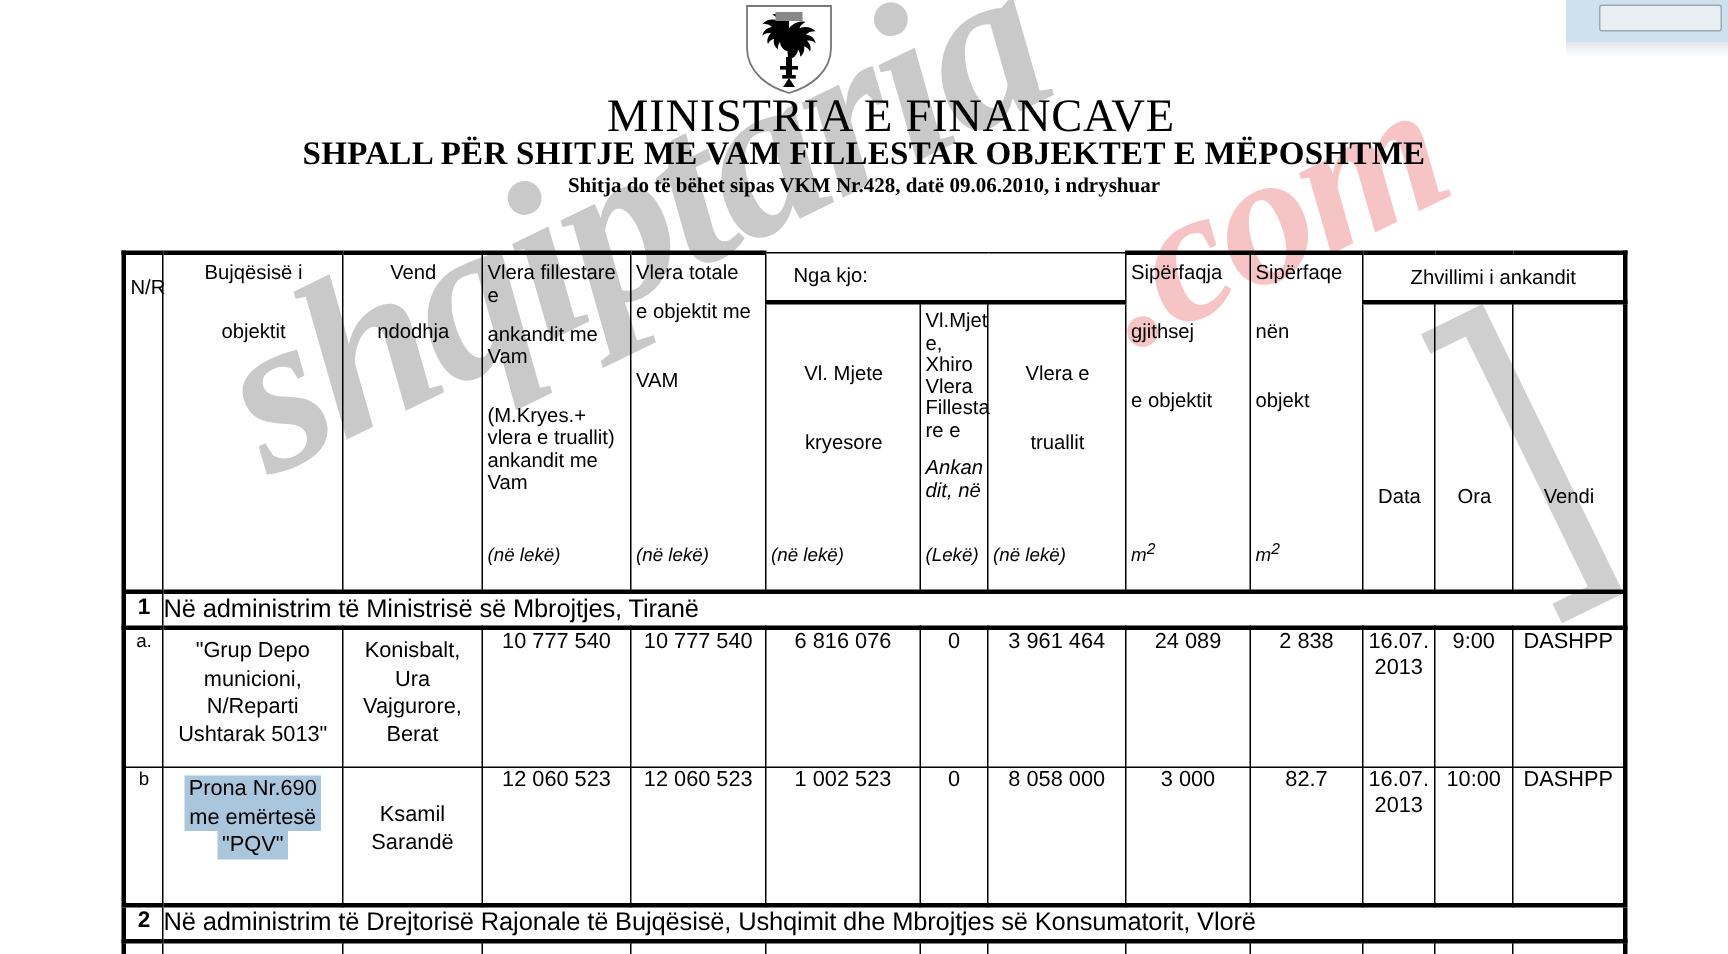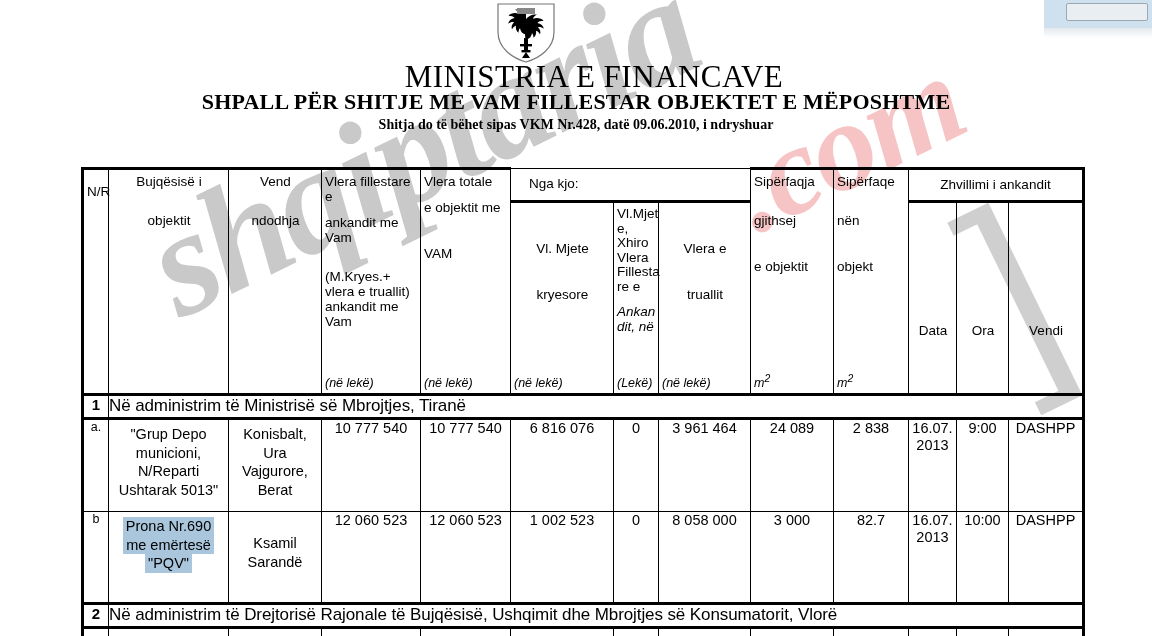--- a/index.html
+++ b/index.html
@@ -50,21 +50,21 @@
       font-size:13px;color:#000;background:transparent;}
   table.main td{border:1px solid #000;padding:0;vertical-align:top;
       background:transparent;}
   .thick-l{border-left:3px solid #000 !important;margin-top:40px;}
   .thick-r{border-right:3px solid #000 !important;margin-top:24px;}
   .thick-t{border-top:3px solid #000 !important;}
   .thick-b{border-bottom:3px solid #000 !important;}
 
   .hcell{position:relative;height:220px;font-size:13.5px;line-height:15px;}
   .hcell .lines{padding:4px 2px 0 3px;}
-  .hcell .bot{position:absolute;bottom:2px;left:3px;right:2px;font-style:italic;font-size:12.5px;}
+  .hcell .bot{position:absolute;bottom:15px;left:3px;right:2px;font-style:italic;font-size:12.5px;}
   .ctr{text-align:center;}
   .lft{text-align:left;}
   .gap{height:11px;}
   .gap2{height:24px;}
   .gap3{height:31px;}
 
   
   td.grp-top{height:30px;border-bottom:3px solid #000 !important;}
   .grp-lbl{padding-top:7px;padding-left:6px;font-size:13.5px;}
   .grp-lbl.c{text-align:center;padding-left:0;}

